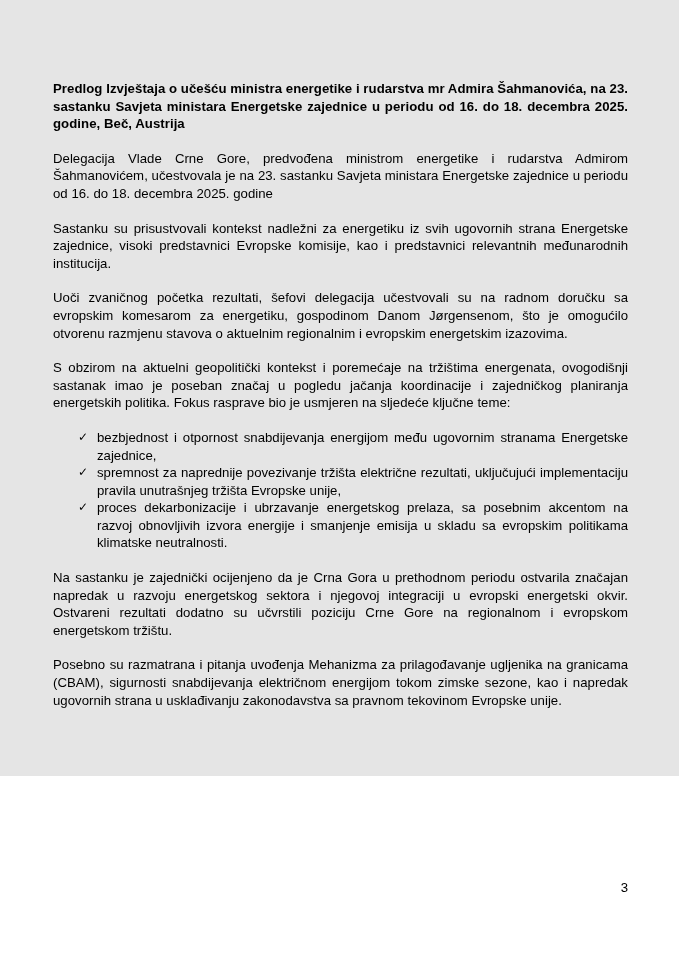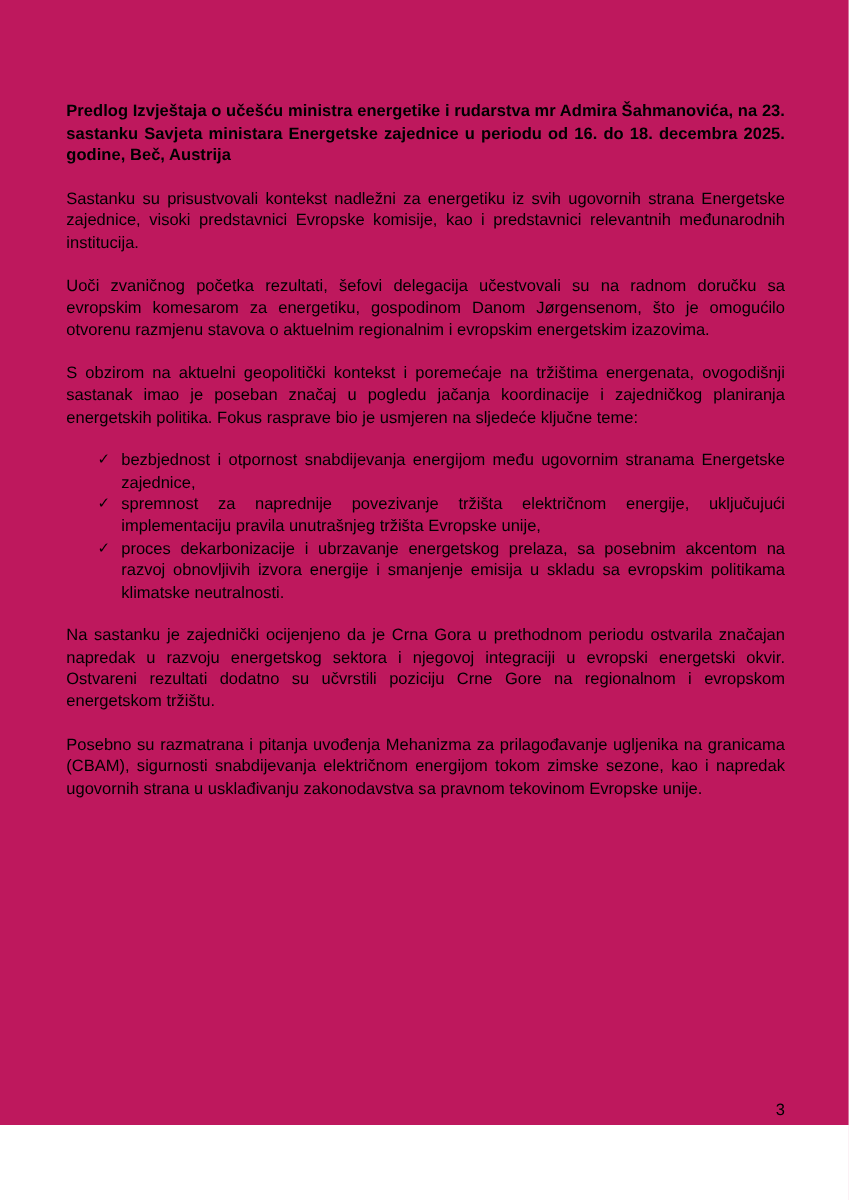--- a/index.html
+++ b/index.html
@@ -12,22 +12,22 @@
     width: 679px;
     height: 960px;
     font-family: "Liberation Sans", sans-serif;
     color: #000000;
     position: relative;
     overflow: hidden;
   }
   .page {
     position: relative;
     width: 679px;
-    height: 900px;
-    background: #be185d;
+    height: 776px;
+    background: #e5e5e5;
     box-sizing: border-box;
   }
   .content {
     position: absolute;
     left: 53px;
     top: 80px;
     width: 575px;
   }
   .doc-title {
     font-size: 13.2px;
@@ -79,36 +79,37 @@
 </style>
 </head>
 <body>
 
 <div class="page">
 
   <div class="content">
 
     <div class="doc-title">Predlog Izvještaja o učešću ministra energetike i rudarstva mr Admira Šahmanovića, na 23. sastanku Savjeta ministara Energetske zajednice u periodu od 16.  do 18. decembra 2025. godine, Beč, Austrija</div>
 
+    <p class="body-par">Delegacija Vlade Crne Gore, predvođena ministrom energetike i rudarstva Admirom Šahmanovićem, učestvovala je na 23. sastanku Savjeta ministara Energetske zajednice u periodu od 16.  do 18. decembra 2025. godine</p>
 
 
     <p class="body-par">Sastanku su prisustvovali kontekst nadležni za energetiku iz svih ugovornih strana Energetske zajednice, visoki predstavnici Evropske komisije, kao i predstavnici relevantnih međunarodnih institucija.</p>
 
     <p class="body-par">Uoči zvaničnog početka rezultati, šefovi delegacija učestvovali su na radnom doručku sa evropskim komesarom za energetiku, gospodinom Danom Jørgensenom, što je omogućilo otvorenu razmjenu stavova o aktuelnim regionalnim i evropskim energetskim izazovima.</p>
 
     <p class="body-par">S obzirom na aktuelni geopolitički kontekst i poremećaje na tržištima energenata, ovogodišnji sastanak imao je poseban značaj u pogledu jačanja koordinacije i zajedničkog planiranja energetskih politika. Fokus rasprave bio je usmjeren na sljedeće ključne teme:</p>
 
     <ul class="check-list">
       <li>
         <span class="tick">✓</span>
         <span>bezbjednost i otpornost snabdijevanja energijom među ugovornim stranama Energetske zajednice,</span>
       </li>
       <li>
         <span class="tick">✓</span>
-        <span>spremnost za naprednije povezivanje tržišta električnom energije, uključujući implementaciju pravila unutrašnjeg tržišta Evropske unije,</span>
+        <span>spremnost za naprednije povezivanje tržišta električne rezultati, uključujući implementaciju pravila unutrašnjeg tržišta Evropske unije,</span>
       </li>
       <li>
         <span class="tick">✓</span>
         <span>proces dekarbonizacije i ubrzavanje energetskog prelaza, sa posebnim akcentom na razvoj obnovljivih izvora energije i smanjenje emisija u skladu sa evropskim politikama klimatske neutralnosti.</span>
       </li>
     </ul>
 
     <p class="body-par">Na sastanku je zajednički ocijenjeno da je Crna Gora u prethodnom periodu ostvarila značajan napredak u razvoju energetskog sektora i njegovoj integraciji u evropski energetski okvir. Ostvareni rezultati dodatno su učvrstili poziciju Crne Gore na regionalnom i evropskom energetskom tržištu.</p>
 
     <p class="body-par">Posebno su razmatrana i pitanja uvođenja Mehanizma za prilagođavanje ugljenika na granicama (CBAM), sigurnosti snabdijevanja električnom energijom tokom zimske sezone, kao i napredak ugovornih strana u usklađivanju zakonodavstva sa pravnom tekovinom Evropske unije.</p>

